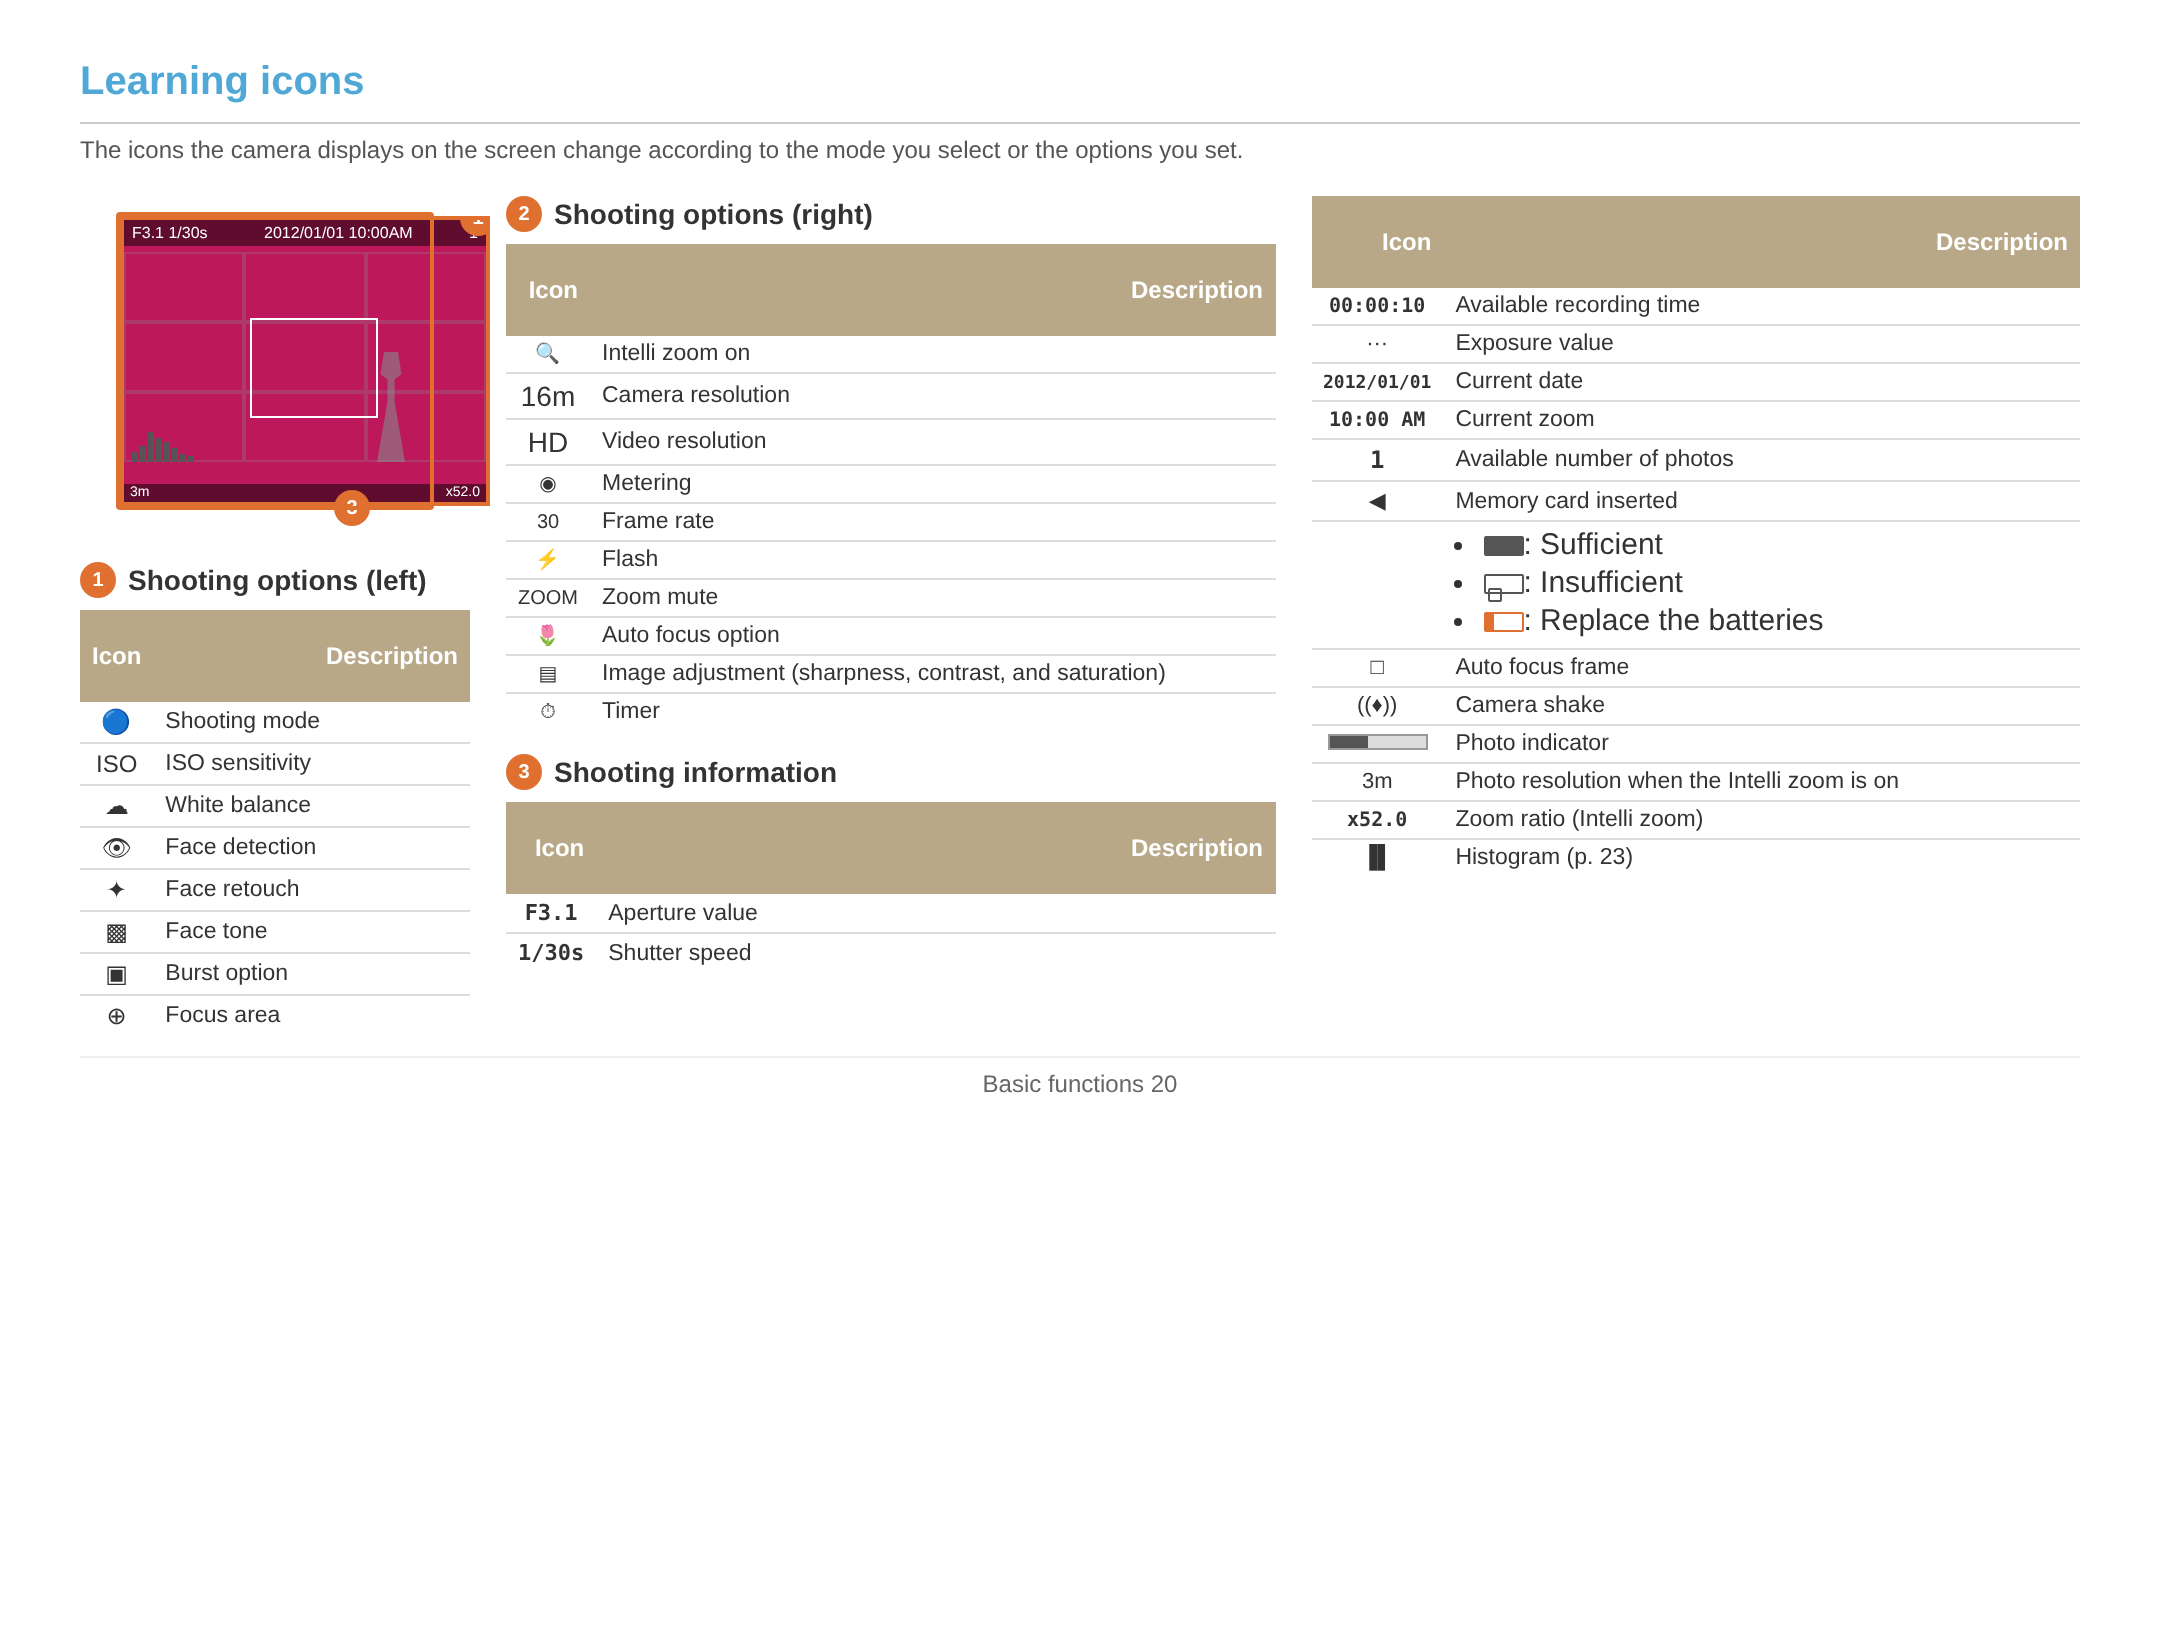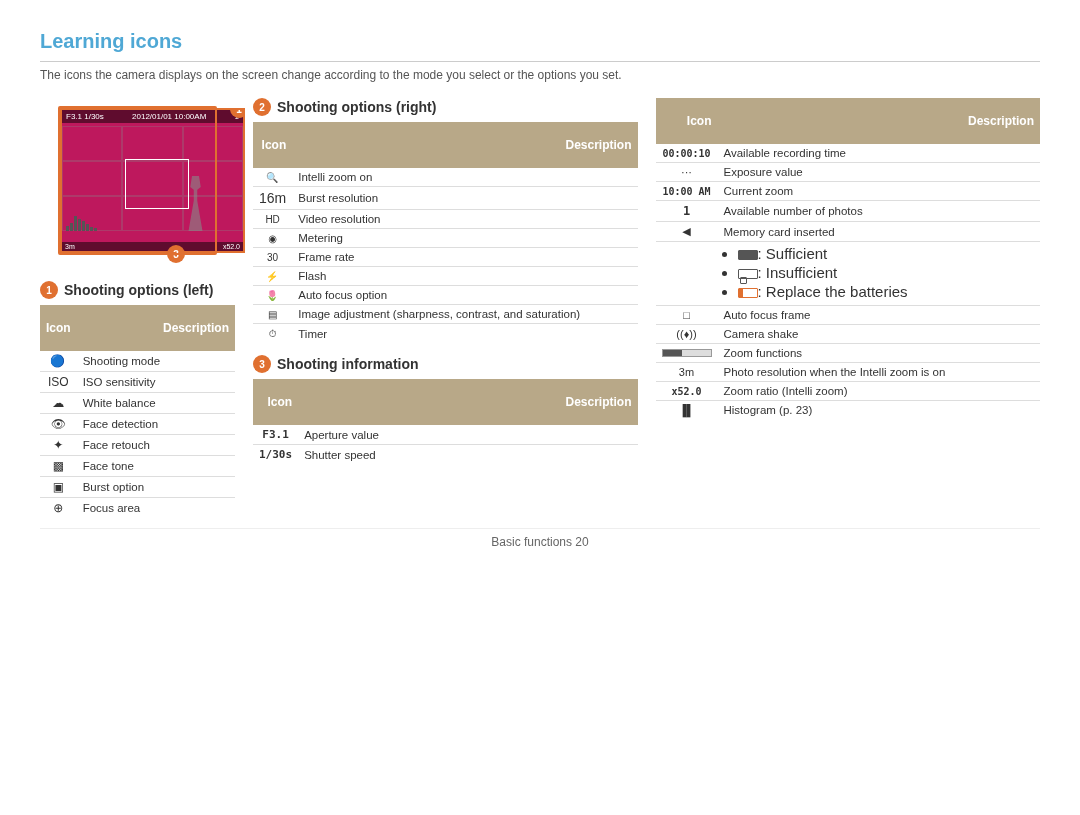--- a/index.html
+++ b/index.html
@@ -351,45 +351,51 @@
               <tr>
     <td class="icon-cell">
       <span class="icon-img" style="font-size:10px;">🔍</span>
     </td>
     <td>Intelli zoom on</td>
   </tr>
               <tr>
     <td class="icon-cell">
       <span class="icon-img" style="font-size:14px;">16m</span>
     </td>
-    <td>Burst resolution</td>
-  </tr>
-              <tr>
-    <td class="icon-cell">
-      <span class="icon-img" style="font-size:10px;">HD</span>
+    <td>Camera resolution</td>
+  </tr>
+              <tr>
+    <td class="icon-cell">
+      <span class="icon-img" style="font-size:14px;">HD</span>
     </td>
     <td>Video resolution</td>
   </tr>
               <tr>
     <td class="icon-cell">
       <span class="icon-img" style="font-size:10px;">◉</span>
     </td>
     <td>Metering</td>
   </tr>
               <tr>
     <td class="icon-cell">
       <span class="icon-img" style="font-size:10px;">30</span>
     </td>
     <td>Frame rate</td>
   </tr>
               <tr>
     <td class="icon-cell">
       <span class="icon-img" style="font-size:10px;">⚡</span>
     </td>
     <td>Flash</td>
+  </tr>
+              <tr>
+    <td class="icon-cell">
+      <span class="icon-img" style="font-size:10px;">ZOOM</span>
+    </td>
+    <td>Zoom mute</td>
   </tr>
               <tr>
     <td class="icon-cell">
       <span class="icon-img" style="font-size:10px;">🌷</span>
     </td>
     <td>Auto focus option</td>
   </tr>
               <tr>
     <td class="icon-cell">
       <span class="icon-img" style="font-size:10px;">▤</span>
@@ -447,20 +453,24 @@
         <tbody id="rp-table-body">
             <tr>
     <td class="icon-cell"><span class="bold-mono" style="font-size:10px;">00:00:10</span></td>
     <td><span>Available recording time</span></td>
   </tr>
             <tr>
     <td class="icon-cell"><span class="icon-img" style="font-size:11px;">···</span></td>
     <td><span>Exposure value</span></td>
   </tr>
             <tr>
+    <td class="icon-cell"><span class="bold-mono" style="font-size:9px;">2012/01/01</span></td>
+    <td><span>Current date</span></td>
+  </tr>
+            <tr>
     <td class="icon-cell"><span class="bold-mono" style="font-size:10px;">10:00 AM</span></td>
     <td><span>Current zoom</span></td>
   </tr>
             <tr>
     <td class="icon-cell"><span class="bold-mono" style="font-size:12px; font-weight:bold;">1</span></td>
     <td><span>Available number of photos</span></td>
   </tr>
             <tr>
     <td class="icon-cell"><span class="icon-img" style="font-size:11px;">◀</span></td>
     <td><span>Memory card inserted</span></td>
@@ -478,21 +488,21 @@
             <tr>
     <td class="icon-cell"><span class="icon-img" style="font-size:11px;">□</span></td>
     <td><span>Auto focus frame</span></td>
   </tr>
             <tr>
     <td class="icon-cell"><span class="icon-img" style="font-size:11px;">((♦))</span></td>
     <td><span>Camera shake</span></td>
   </tr>
             <tr>
     <td class="icon-cell"><span style="display:inline-block;width:50px;height:8px;background:#ddd;border:1px solid #999;"><span style="display:block;width:40%;height:100%;background:#555;"></span></span></td>
-    <td><span>Zoom functions</span></td>
+    <td><span>Photo indicator</span></td>
   </tr>
             <tr>
     <td class="icon-cell"><span class="icon-img" style="font-size:11px;">3m</span></td>
     <td><span>Photo resolution when the Intelli zoom is on</span></td>
   </tr>
             <tr>
     <td class="icon-cell"><span class="bold-mono" style="font-size:10px;">x52.0</span></td>
     <td><span>Zoom ratio (Intelli zoom)</span></td>
   </tr>
             <tr>

